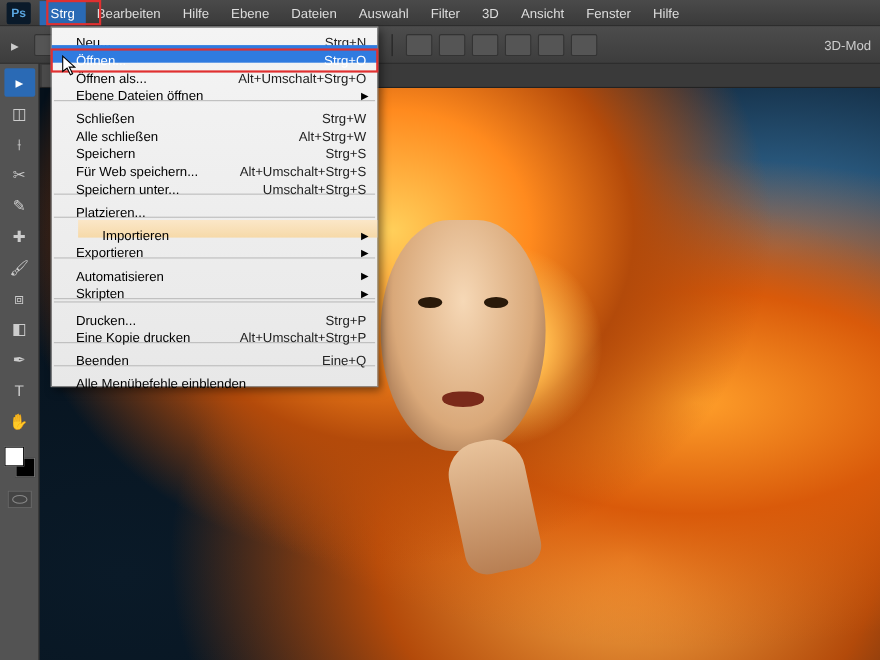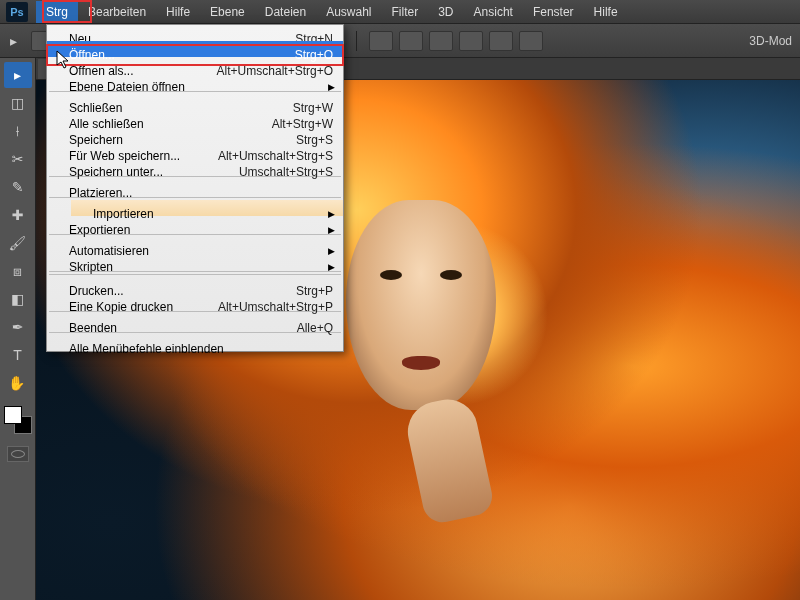--- a/index.html
+++ b/index.html
@@ -204,21 +204,21 @@
       <span>Drucken...</span>
       <span class="sc">Strg+P</span>
     </div>
     <div class="dd-item">
       <span>Eine Kopie drucken</span>
       <span class="sc">Alt+Umschalt+Strg+P</span>
     </div>
     <div class="dd-sep"></div>
     <div class="dd-item">
       <span>Beenden</span>
-      <span class="sc">Alle+Q</span>
+      <span class="sc">Eine+Q</span>
     </div>
     <div class="dd-sep"></div>
     <div class="dd-item">
       <span>Alle Menübefehle einblenden</span>
     </div>
   </div>
 
 <div class="highlight-menu" id="hl-menu" style="left: 42px; top: 0px; width: 50px; height: 23px;"></div>
 <div class="highlight-item" id="hl-item" style="left: 46px; top: 44px; width: 298px; height: 22px;"></div>
 <div class="cursor" id="cursor" style="left: 56px; top: 50px;">

